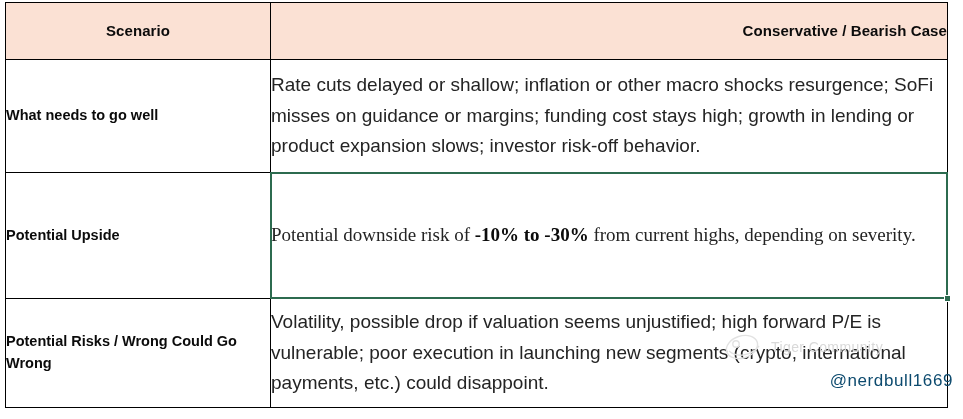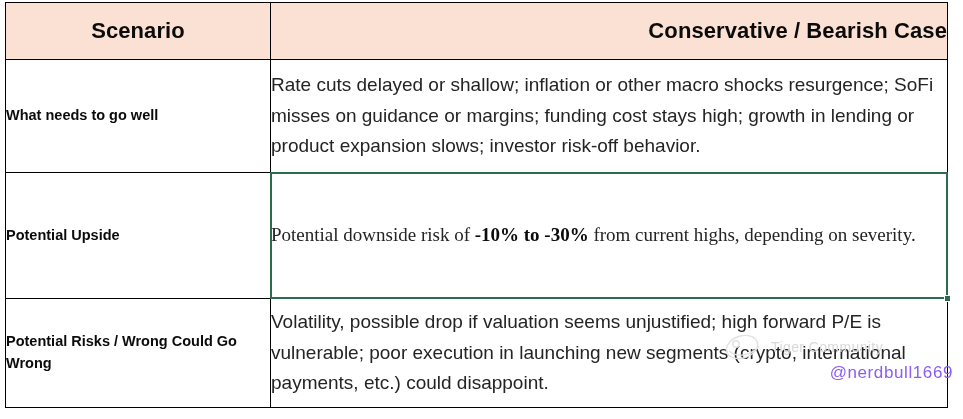--- a/index.html
+++ b/index.html
@@ -42,21 +42,21 @@
 
   col.col-scenario { width: 265px; }
   col.col-case     { width: 677px; }
 
   
   .hdr-cell {
     background: #FBE1D4;
     height: 56px;
   }
   .hdr-label {
-    font-size: 22px;
+    font-size: 15px;
     font-weight: bold;
     color: #0b0b0b;
     letter-spacing: 0.1px;
   }
   .hdr-scenario {
     text-align: center;
   }
   .hdr-case {
     text-align: right;
     padding-left: 9px;
@@ -143,23 +143,24 @@
     height: 32px;
     flex: 0 0 auto;
   }
   #watermark .wm-brand {
     font-size: 14px;
     color: #d9d9d9;
     letter-spacing: 0.4px;
     white-space: nowrap;
   }
   #watermark .wm-handle {
+    margin-top: 8px;
     text-align: right;
     font-size: 17px;
-    color: #8b5cf6;
+    color: #0c4a6e;
     letter-spacing: 0.6px;
     white-space: nowrap;
   }
 </style>
 </head>
 <body>
 
 <div id="sheet-surface">
 
   <table id="scenario-table">

